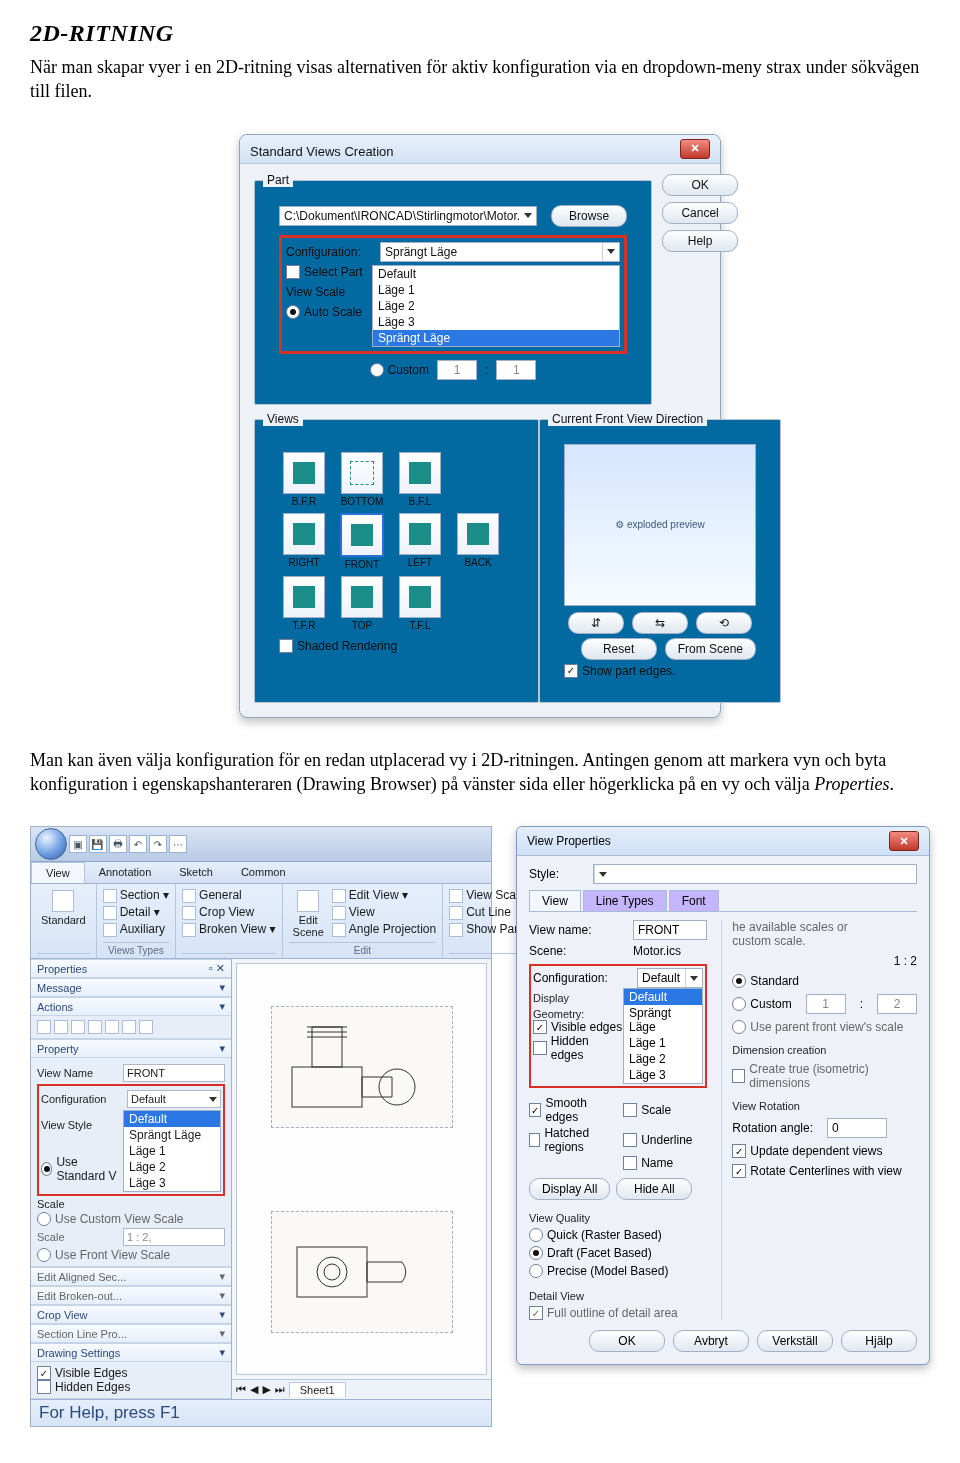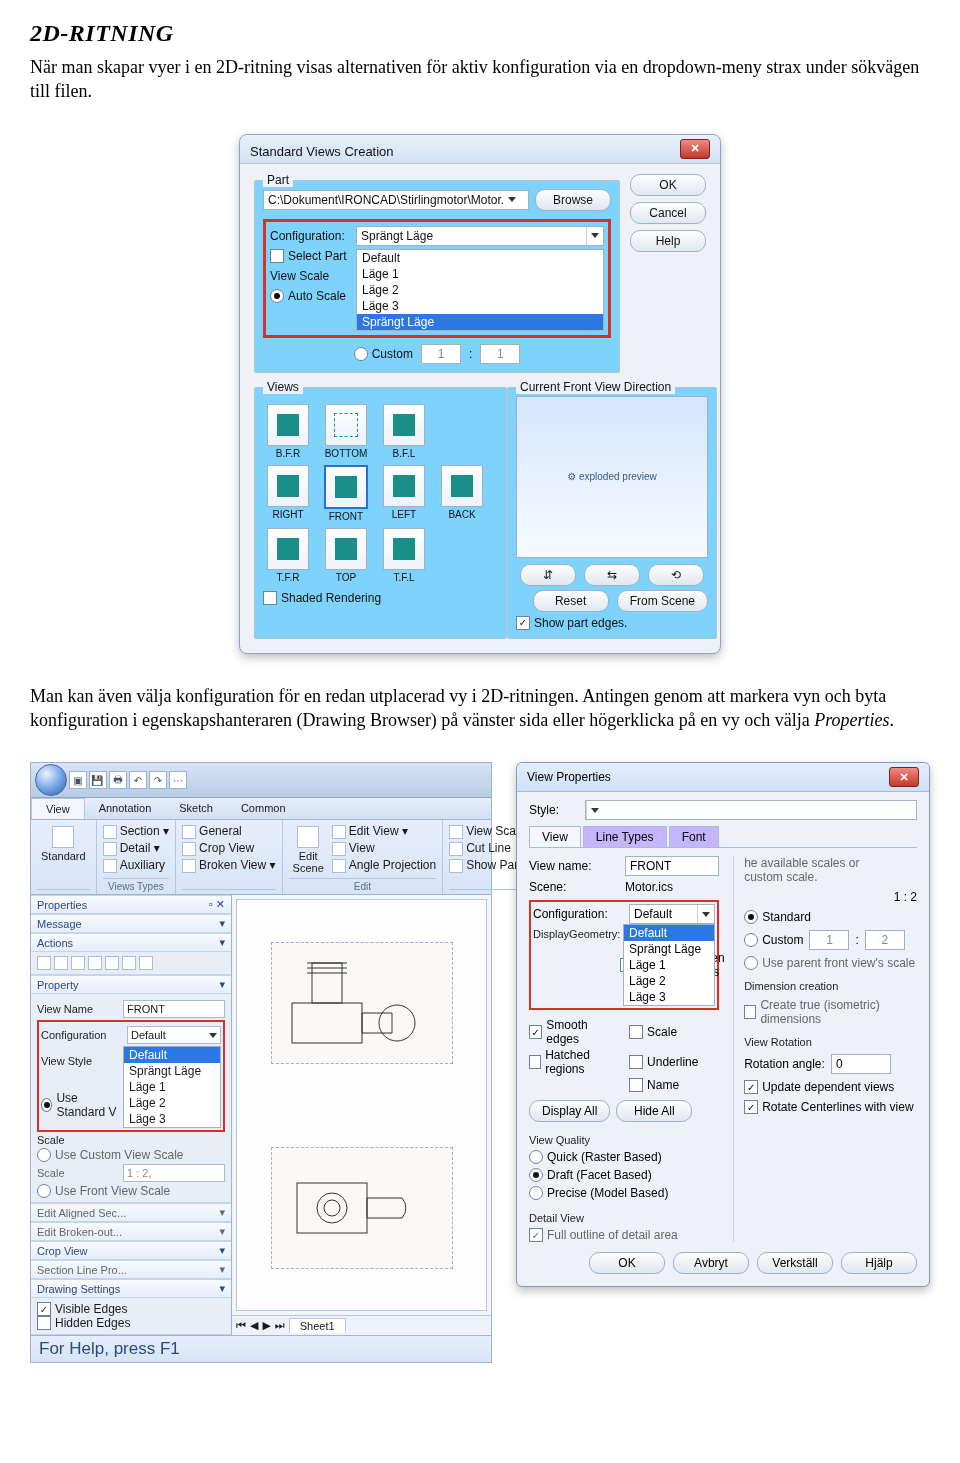--- a/index.html
+++ b/index.html
@@ -5,23 +5,23 @@
 body{margin:0;background:#fff;font-family:"Times New Roman",serif;color:#000;width:960px}
 .page{padding:20px 30px}
 .h1{font-size:24px;font-weight:bold;font-style:italic;letter-spacing:.5px;margin:0 0 8px}
 .para{font-size:18px;line-height:1.35;margin:0 0 30px}
 .ital{font-style:italic}
 .dialog{width:480px;margin:0 auto 30px;background:#eef2f6;border:1px solid #8fa6bf;border-radius:8px;box-shadow:0 4px 10px rgba(0,0,0,.25);font-family:"Segoe UI","Tahoma",sans-serif;font-size:12px;color:#111}
 .dlg-title{background:linear-gradient(#e8f0fb,#d2e2f5);border-bottom:1px solid #b7c8de;border-radius:8px 8px 0 0;padding:4px 10px;display:flex;align-items:flex-end;justify-content:space-between}
 .dlg-title .t{font-size:13px}
 .dlg-x{width:28px;height:18px;border-radius:3px;background:linear-gradient(#f28b82,#c0392b);border:1px solid #7b241c;color:#fff;display:flex;align-items:center;justify-content:center;font-size:11px;font-weight:bold}
 .dlg-body{padding:10px 14px 14px;display:flex;flex-direction:column;gap:8px}
-.grp{border:1px solid #b8c3d2;border-radius:2px;padding:8px;background:#7dd3fc;position:relative;margin-top:6px}
+.grp{border:1px solid #b8c3d2;border-radius:2px;padding:24px;background:#0369a1;position:relative;margin-top:6px}
 .grp-lbl{position:absolute;top:-8px;left:8px;background:#edf2f9;padding:0 4px;font-size:12px}
-.row{display:flex;align-items:center;gap:6px}
+.row{display:flex;align-items:center;gap:14px}
 .txt-in{border:1px solid #9fb0c7;background:#fff;height:18px;padding:0 4px;flex:1;font-size:12px;display:flex;align-items:center;overflow:hidden}
 .btn{border:1px solid #9fb0c7;background:linear-gradient(#fdfefe,#e0e7f0);border-radius:10px;height:20px;padding:0 12px;font-size:12px;display:inline-flex;align-items:center;justify-content:center;min-width:50px;cursor:pointer}
 .btn-col{display:flex;flex-direction:column;gap:6px;align-items:flex-end;margin-left:auto}
 .redbox{border:3px solid #d93025;padding:4px;display:flex;flex-direction:column;gap:3px}
 .combo{display:flex;border:1px solid #9fb0c7;background:#fff;height:18px;font-size:12px}
 .combo .cv{flex:1;padding:0 4px;display:flex;align-items:center}
 .combo .dd{width:16px;border-left:1px solid #c9d4e3;display:flex;align-items:center;justify-content:center}
 .listbox{border:1px solid #9fb0c7;background:#fff;font-size:12px}
 .listbox div{padding:1px 5px}
 .listbox .sel{background:#2b78e4;color:#fff}
@@ -493,21 +493,21 @@
               <div class="row">
                   <span style="width:90px">Configuration:</span>
                 <div class="combo" style="flex:1">
                     <span class="cv">Default</span>
                     <span class="dd">
                       <span class="tri"></span>
                     </span>
                   </div>
               </div>
               <div style="display:flex">
-                <div style="width:90px;display:flex;flex-direction:row;">
+                <div style="width:90px;display:flex;flex-direction:column;">
                   <span class="mini-lbl">Display</span>
                   <span class="mini-lbl">Geometry:</span>
                   <label class="chk">
                       <span class="chkbox">✓</span>
                       <span>Visible edges</span>
                     </label>
                   <label class="chk">
                       <span class="chkbox"></span>
                       <span>Hidden edges</span>
                     </label>

